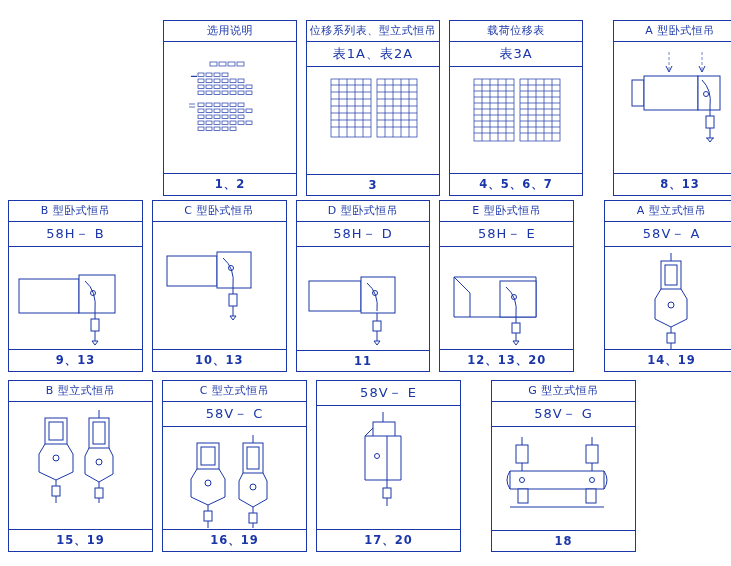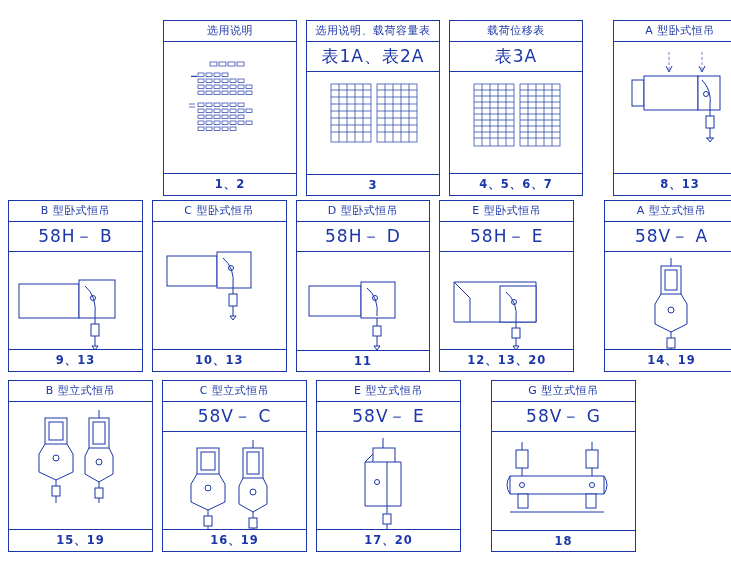--- a/index.html
+++ b/index.html
@@ -34,21 +34,21 @@
     text-align:center;
     font-size:11px;
     line-height:1.25;
     padding:3px 2px 3px;
     letter-spacing:0.5px;
     white-space:nowrap;
   }
   .subhdr{
     border-bottom:1.2px solid #1a36a8;
     text-align:center;
-    font-size:17px;
+    font-size:13px;
     padding:3px 2px;
     letter-spacing:1px;
     white-space:nowrap;
   }
   .body{flex:1;position:relative;overflow:hidden;}
   .ftr{
     border-top:1.2px solid #1a36a8;
     text-align:center;
     font-size:11.5px;
     padding:3px 2px;
@@ -136,21 +136,21 @@
             <rect x="50" y="85" width="6" height="3.5"></rect>
               <rect x="58" y="85" width="6" height="3.5"></rect>
             <rect x="66" y="85" width="6" height="3.5"></rect>
           </g>
         </svg>
       </div>
       <div class="ftr">1、2</div>
     </div>
 
     <div class="card">
-      <div class="hdr">选用说明、载荷容量表</div>
+      <div class="hdr">位移系列表、型立式恒吊</div>
       <div class="subhdr">表1A、表2A</div>
       <div class="body">
         <svg width="132" height="108" viewBox="0 0 132 108">
           <g class="ln2">
             <rect x="24" y="12" width="40" height="58"></rect>
             <line x1="24" y1="18" x2="64" y2="18"></line>
             <line x1="24" y1="25" x2="64" y2="25"></line>
               <line x1="24" y1="32" x2="64" y2="32"></line>
             <line x1="24" y1="39" x2="64" y2="39"></line>
               <line x1="24" y1="46" x2="64" y2="46"></line>
@@ -401,21 +401,20 @@
             <line x1="90" y1="80" x2="90" y2="86"></line>
             <rect class="fillw" x="86" y="86" width="8" height="10"></rect>
             <line x1="90" y1="96" x2="90" y2="101"></line>
           </g>
         </svg>
       </div>
       <div class="ftr">16、19</div>
     </div>
 
     <div class="card">
-      <div class="hdr">E 型立式恒吊</div>
       <div class="subhdr">58V－ E</div>
       <div class="body">
         <svg width="132" height="105" viewBox="0 0 132 105">
           <g class="ln">
             <line x1="66" y1="6" x2="66" y2="16"></line>
             <rect class="fillw" x="56" y="16" width="22" height="26"></rect>
             <path class="fillw" d="M48,30 L48,74 L84,74 L84,30 Z"></path>
             <line x1="70" y1="30" x2="70" y2="74"></line>
             <line x1="48" y1="30" x2="56" y2="22"></line>
             <circle cx="60" cy="50" r="2.5" class="ln"></circle>

